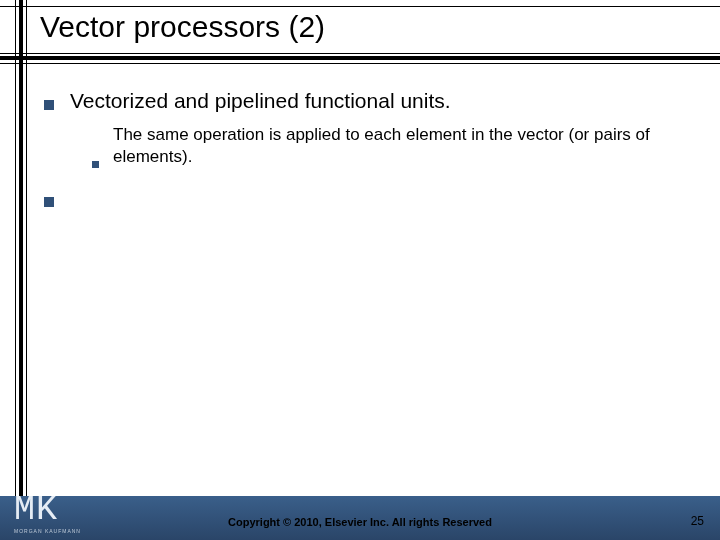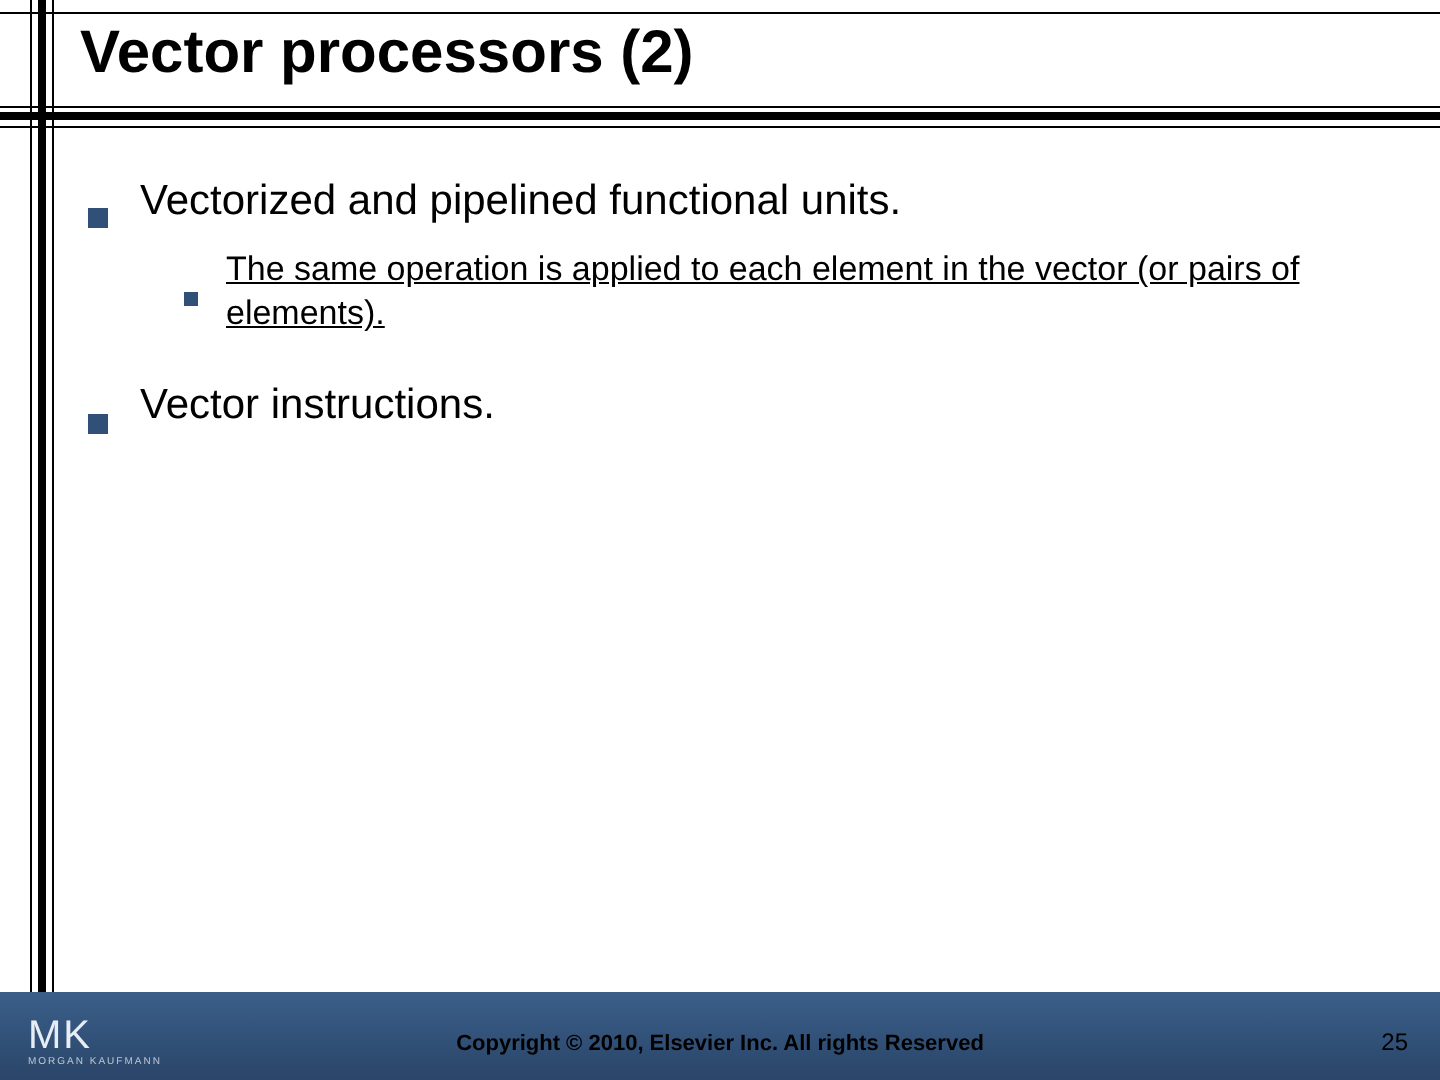--- a/index.html
+++ b/index.html
@@ -11,35 +11,35 @@
   .rule-thin-top { position: absolute; left: 0; top: 6px; width: 720px; height: 1px; background: #000; }
   .rule-thin-2   { position: absolute; left: 0; top: 53px; width: 720px; height: 1px; background: #000; }
   .rule-thick    { position: absolute; left: 0; top: 56px; width: 720px; height: 4px; background: #000; }
   .rule-thin-3   { position: absolute; left: 0; top: 63px; width: 720px; height: 1px; background: #000; }
 
   
   .vrule-1 { position: absolute; left: 15px; top: 0; width: 1px; height: 540px; background: #000; }
   .vrule-2 { position: absolute; left: 19px; top: 0; width: 4px; height: 540px; background: #000; }
   .vrule-3 { position: absolute; left: 26px; top: 0; width: 1px; height: 540px; background: #000; }
 
-  .title { position: absolute; left: 40px; top: 10px; font-size: 30px; font-weight: bold; color: #000; }
+  .title { position: absolute; left: 40px; top: 10px; font-size: 30px; font-weight: normal; color: #000; }
 
   .content { position: absolute; left: 44px; top: 88px; width: 640px; }
 
-  .lvl1 { display: flex; align-items: flex-end; margin-bottom: 10px; }
+  .lvl1 { display: flex; align-items: center; margin-bottom: 10px; }
   .lvl1 .bullet { width: 10px; height: 10px; background: #305078; margin-top: 7px; margin-right: 16px; flex: 0 0 auto; }
   .lvl1 .txt { font-size: 21px; color: #000; line-height: 1.25; }
 
-  .lvl2 { display: flex; align-items: center; margin: 6px 0 22px 48px; text-decoration: underline; }
+  .lvl2 { display: flex; align-items: flex-end; margin: 6px 0 22px 48px; }
   .lvl2 .bullet { width: 7px; height: 7px; background: #305078; margin-top: 7px; margin-right: 14px; flex: 0 0 auto; }
   .lvl2 .txt { font-size: 17px; color: #000; line-height: 1.3; }
 
   .footer { position: absolute; left: 0; bottom: 0; width: 720px; height: 44px; background: linear-gradient(#3a5f8a, #2a4568); }
   .logo { position: absolute; left: 14px; bottom: 6px; color: #e6edf5; }
-  .logo .mk { font-family: Liberation Sans, sans-serif; font-size: 20px; letter-spacing: 1px; }
+  .logo .mk { font-family: Liberation Mono, monospace; font-size: 35px; letter-spacing: 1px; }
   .logo .mk-sub { font-size: 5px; letter-spacing: 1px; opacity: .75; display:block; margin-top:-2px; }
   .copyright { position: absolute; width: 720px; bottom: 12px; text-align: center; font-size: 11px; font-weight: bold; color: #000; }
   .pagenum { position: absolute; right: 16px; bottom: 12px; font-size: 12px; color: #000; }
 </style>
 </head>
 <body>
 
 <div class="slide">
 
   <div class="vrule-1"></div>
@@ -60,21 +60,20 @@
       <div class="bullet"></div>
       <div class="txt">Vectorized and pipelined functional units.</div>
     </div>
     <div class="lvl2">
       <div class="bullet"></div>
       <div class="txt">The same operation is applied to each element in the vector (or pairs of elements).</div>
     </div>
 
     <div class="lvl1">
       <div class="bullet"></div>
-      <div class="txt">Vector instructions.</div>
     </div>
 
   </div>
 
   <div class="footer"></div>
   <div class="logo">
     <span class="mk">MK</span>
     <span class="mk-sub">MORGAN KAUFMANN</span>
   </div>
   <div class="copyright">Copyright © 2010, Elsevier Inc. All rights Reserved</div>

